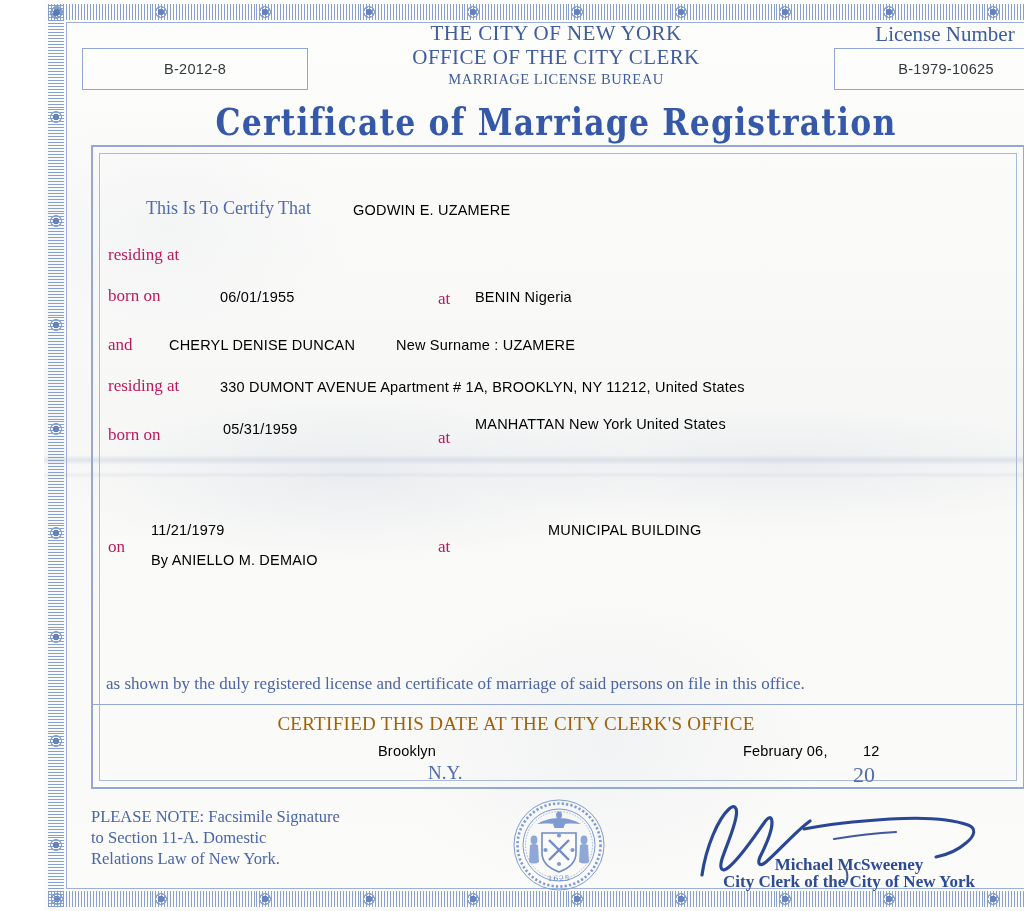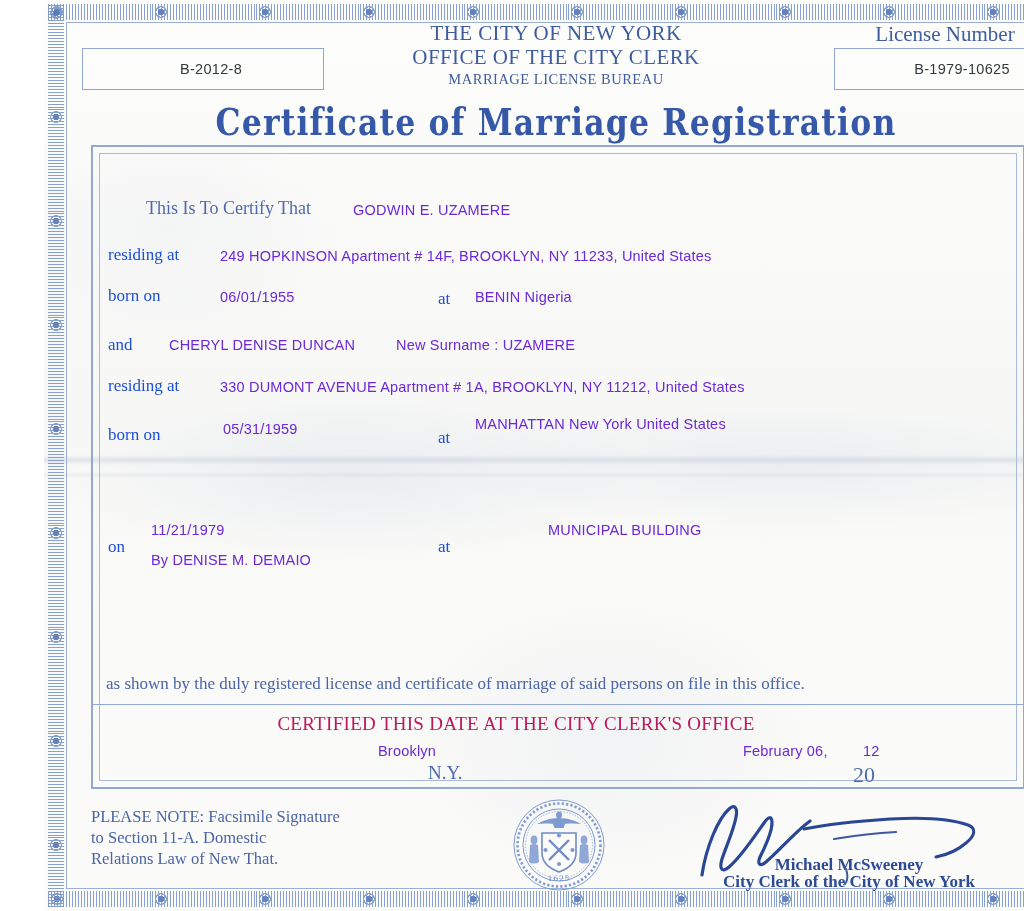--- a/index.html
+++ b/index.html
@@ -102,21 +102,20 @@
     position: absolute;
     border: 1.4px solid #8fa6d2;
     background: rgba(255,255,255,0.35);
     display: flex;
     align-items: center;
     justify-content: center;
     font-family: "Liberation Sans", sans-serif;
     font-size: 14.5px;
     color: #33393f;
     letter-spacing: .3px;
-    padding-left: 16px;
   }
   .box.left-box  { left: 38px;  top: 48px; width: 224px; height: 40px; }
   .box.right-box { left: 790px; top: 48px; width: 222px; height: 40px; }
 
   .cert-title {
     position: absolute;
     left: 0; right: 0;
     top: 101px;
     text-align: center;
     font-family: "DejaVu Serif", serif;
@@ -141,28 +140,28 @@
     border: 2.4px solid #93a9d4;
   }
   .frame-inner {
     position: absolute;
     left: 6px; top: 6px; right: 6px; bottom: 6px;
     border: 1px solid #a8bada;
   }
 
   .pre {            
     position: absolute;
-    color: #1d4ed8;
+    color: #be185d;
     font-family: "Liberation Serif", serif;
     font-size: 17px;
     white-space: nowrap;
   }
   .fill {           
     position: absolute;
-    color: #6d28d9;
+    color: #000000;
     font-family: "Liberation Sans", sans-serif;
     font-size: 14.5px;
     white-space: nowrap;
     letter-spacing: .2px;
   }
   .pre.dark { color: #4f6bad; }
 
   .sub-title {
     position: absolute;
     left: 0; width: 930px;
@@ -185,21 +184,21 @@
     color: #4a64a6;
     font-family: "Liberation Serif", serif;
     font-size: 17px;
     white-space: nowrap;
   }
 
   .certified-hdr {
     position: absolute;
     left: 0; width: 846px;
     text-align: center;
-    color: #be185d;
+    color: #a16207;
     font-family: "Liberation Serif", serif;
     font-size: 19px;
     letter-spacing: .3px;
   }
 
   
   .note {
     position: absolute;
     left: 47px; top: 806px;
     color: #4a64a6;
@@ -257,21 +256,20 @@
 
   <div class="cert-title blackletter">Certificate of Marriage Registration</div>
 
   <div class="frame-outer">
     <div class="frame-inner"></div>
 
     <span class="pre dark" style="left:53px; top:51px; font-size:18px;">This Is To Certify That</span>
     <span class="fill" style="left:260px; top:55px;">GODWIN E. UZAMERE</span>
 
     <span class="pre" style="left:15px; top:98px;">residing at</span>
-    <span class="fill" style="left:127px; top:101px;">249 HOPKINSON Apartment # 14F, BROOKLYN, NY 11233, United States</span>
 
     <span class="pre" style="left:15px; top:139px;">born on</span>
     <span class="fill" style="left:127px; top:142px;">06/01/1955</span>
     <span class="pre" style="left:345px; top:142px;">at</span>
     <span class="fill" style="left:382px; top:142px;">BENIN   Nigeria</span>
 
     <span class="pre" style="left:15px; top:188px;">and</span>
     <span class="fill" style="left:76px; top:190px;">CHERYL DENISE DUNCAN</span>
     <span class="fill" style="left:303px; top:190px;">New Surname : UZAMERE</span>
 
@@ -279,42 +277,42 @@
     <span class="fill" style="left:127px; top:232px;">330 DUMONT AVENUE Apartment # 1A, BROOKLYN, NY 11212, United States</span>
 
     <span class="pre" style="left:15px; top:278px;">born on</span>
     <span class="fill" style="left:130px; top:274px;">05/31/1959</span>
     <span class="pre" style="left:345px; top:281px;">at</span>
     <span class="fill" style="left:382px; top:269px;">MANHATTAN New York  United States</span>
 
 
     <span class="pre" style="left:15px; top:390px;">on</span>
     <span class="fill" style="left:58px; top:375px;">11/21/1979</span>
-    <span class="fill" style="left:58px; top:405px;">By DENISE M. DEMAIO</span>
+    <span class="fill" style="left:58px; top:405px;">By ANIELLO M. DEMAIO</span>
     <span class="pre" style="left:345px; top:390px;">at</span>
     <span class="fill" style="left:455px; top:375px;">MUNICIPAL BUILDING</span>
 
     <span class="asshown" style="left:13px; top:527px;">as shown by the duly registered license and certificate of marriage of said persons on file in this office.</span>
 
     <div class="hr" style="left:0px; right:0px; top:557px;"></div>
 
     <div class="certified-hdr" style="top:566px;">CERTIFIED THIS DATE AT THE CITY CLERK'S OFFICE</div>
 
     <span class="fill" style="left:285px; top:596px;">Brooklyn</span>
     <span class="pre dark" style="left:335px; top:615px; font-size:19px;">N.Y.</span>
 
     <span class="fill" style="left:650px; top:596px;">February  06,</span>
     <span class="fill" style="left:770px; top:596px;">12</span>
     <span class="pre dark" style="left:760px; top:615px; font-size:22px;text-align:center;">20</span>
   </div>
 
   <div class="note">
     <div>PLEASE NOTE: Facsimile Signature</div>
     <div>to Section 11-A. Domestic</div>
-    <div>Relations Law of New That.</div>
+    <div>Relations Law of New York.</div>
   </div>
 
   <svg class="seal" viewBox="0 0 100 100">
     <g stroke="#7e9ad0" fill="none">
       <circle cx="50" cy="50" r="45" stroke-width="1"></circle>
       <circle cx="50" cy="50" r="41.5" stroke-width="2.6" stroke-dasharray="2.2 2.2"></circle>
       <circle cx="50" cy="50" r="36" stroke-width="1"></circle>
       <circle cx="50" cy="50" r="33.5" stroke-width="0.7" stroke-dasharray="1.5 1.5"></circle>
     </g>
 

